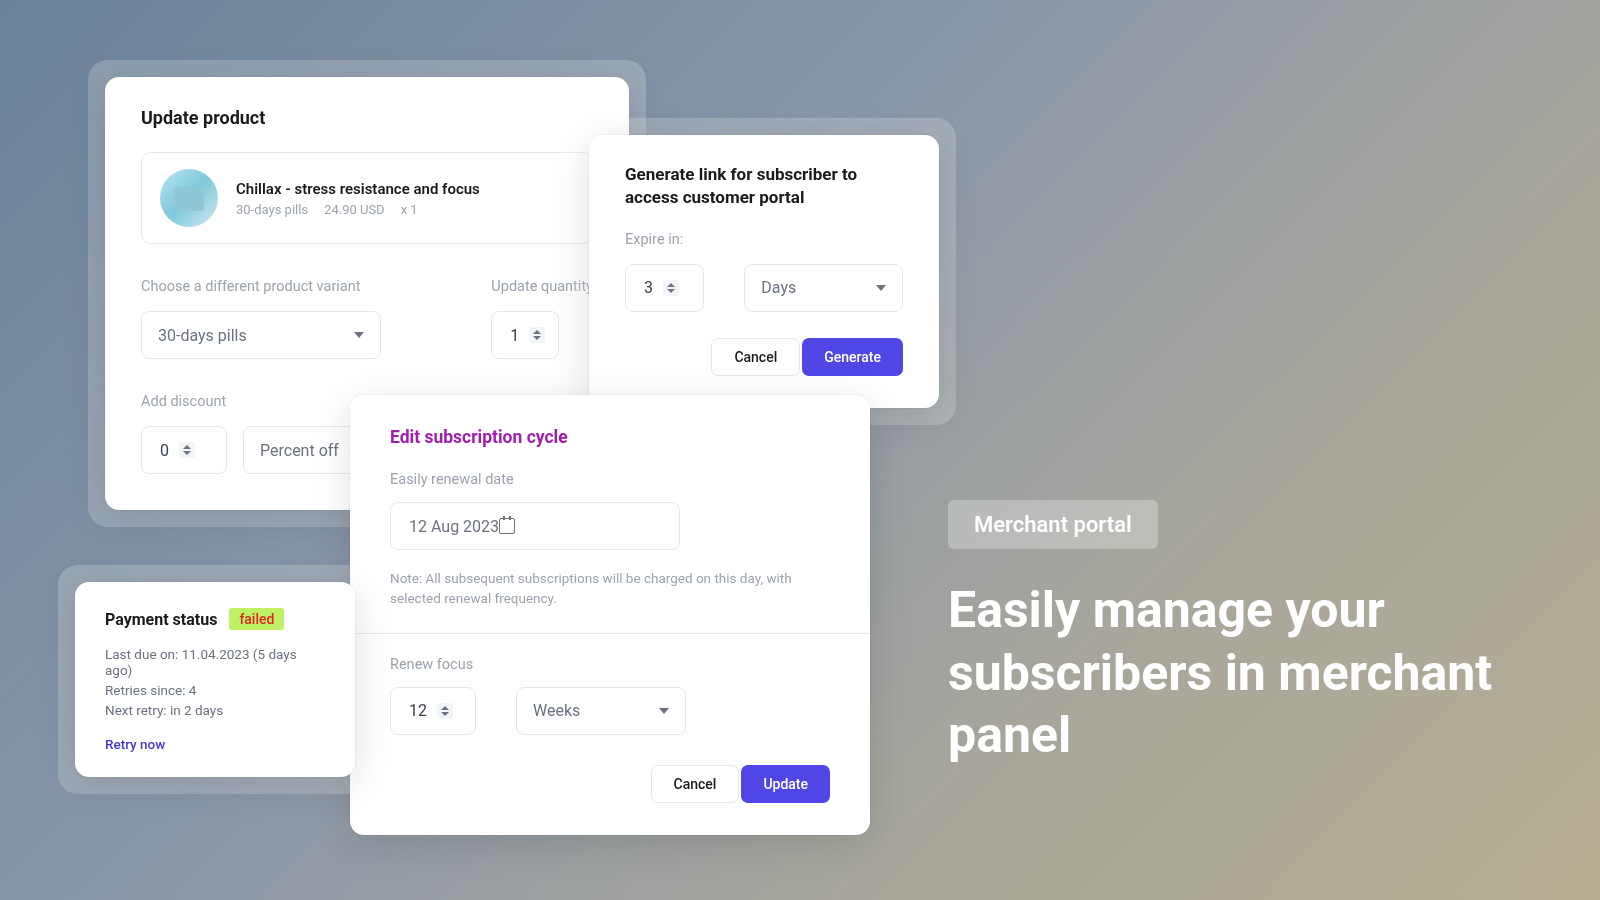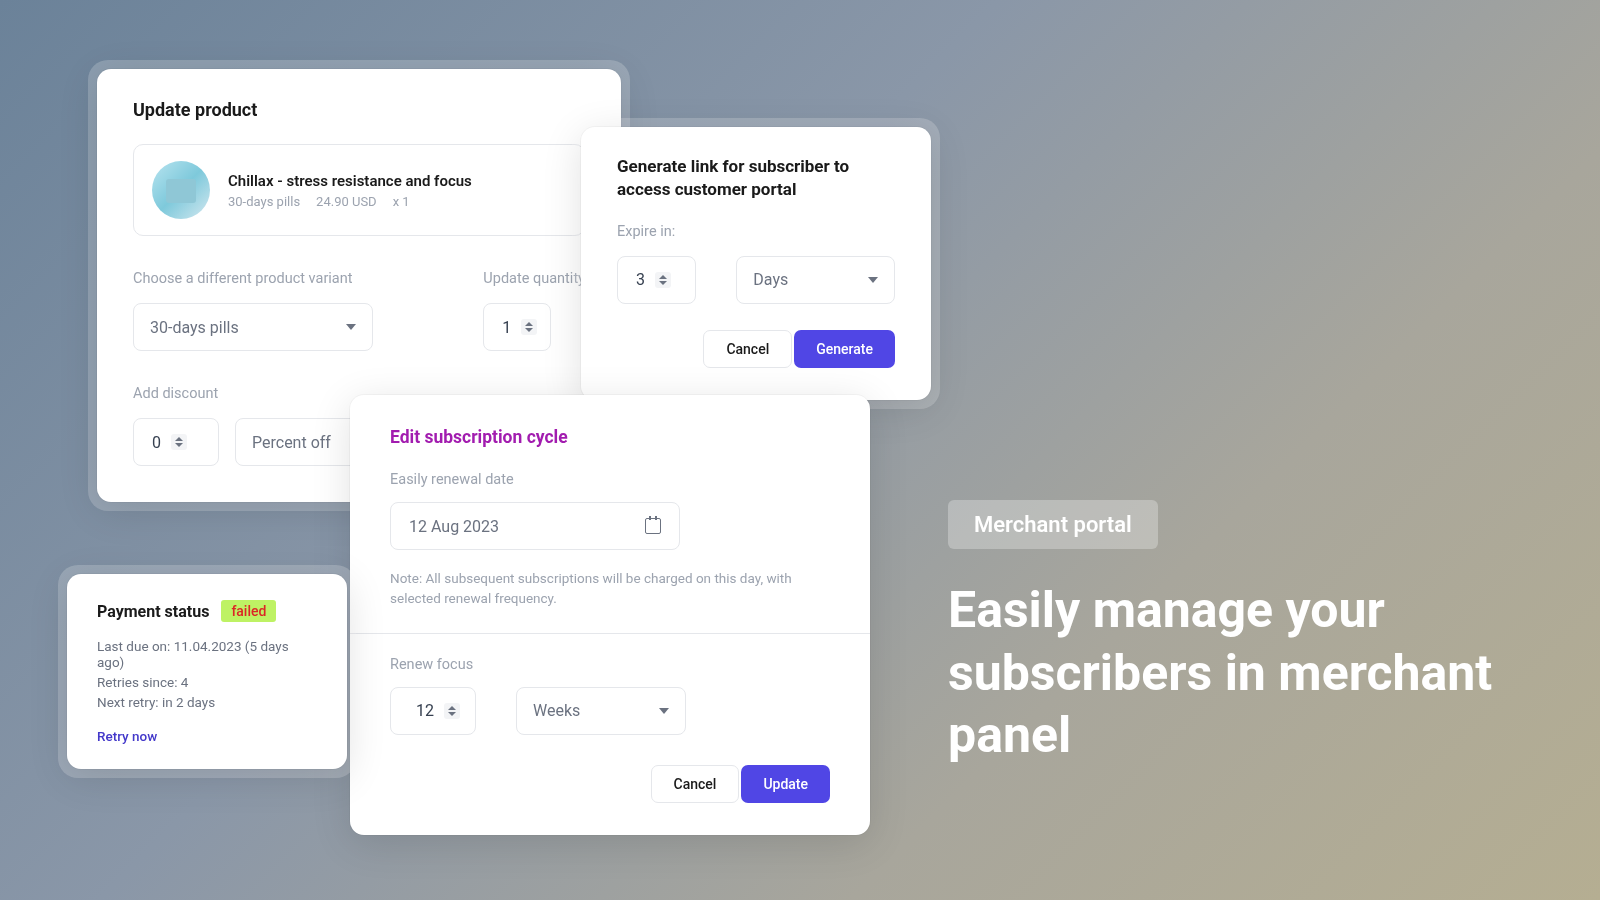--- a/index.html
+++ b/index.html
@@ -16,21 +16,21 @@
       overflow: hidden;
     }
     .card {
       background: #ffffff;
       border-radius: 14px;
       box-shadow: 0 8px 40px rgba(0,0,0,0.12), 0 0 0 1px rgba(0,0,0,0.03);
       position: absolute;
     }
     .card-frame {
       border-radius: 20px;
-      padding: 9px;
+      padding: 17px;
       position: absolute;
       background: rgba(255,255,255,0.2);
     }
 
     
     .update-product-frame {
       left: 88px;
       top: 60px;
     }
     .update-product {
@@ -201,21 +201,20 @@
       font-weight: 700;
       color: #a21caf;
       margin-bottom: 24px;
     }
     .date-box {
       border: 1px solid #e5e7eb;
       border-radius: 8px;
       height: 48px;
       display: flex;
       align-items: center;
-      justify-content: space-between;
       padding: 0 18px;
       font-size: 16px;
       color: #6b7280;
       width: 290px;
       margin-bottom: 18px;
     }
     .note {
       font-size: 13.5px;
       color: #9ca3af;
       line-height: 1.5;
@@ -398,21 +397,21 @@
     <div class="date-box">
       <span>12 Aug 2023</span>
       <span class="calendar-icon"></span>
     </div>
     <div class="note">Note: All subsequent subscriptions will be charged on this day, with selected renewal frequency.</div>
   </div>
   <div class="hr"></div>
   <div class="inner-pad">
     <div class="field-label" style="margin-bottom:14px;">Renew focus</div>
     <div style="display:flex; gap:40px; margin-bottom:30px;">
-      <div class="number-box" style="width:86px;justify-content:center;">
+      <div class="number-box" style="width:86px;">
         <span>12</span>
         <div class="stepper">
           <div class="tri-up"></div>
           <div class="tri-down"></div>
         </div>
       </div>
       <div class="select-box" style="width:170px;">
         <span>Weeks</span>
         <span class="chevron-down"></span>
       </div>

